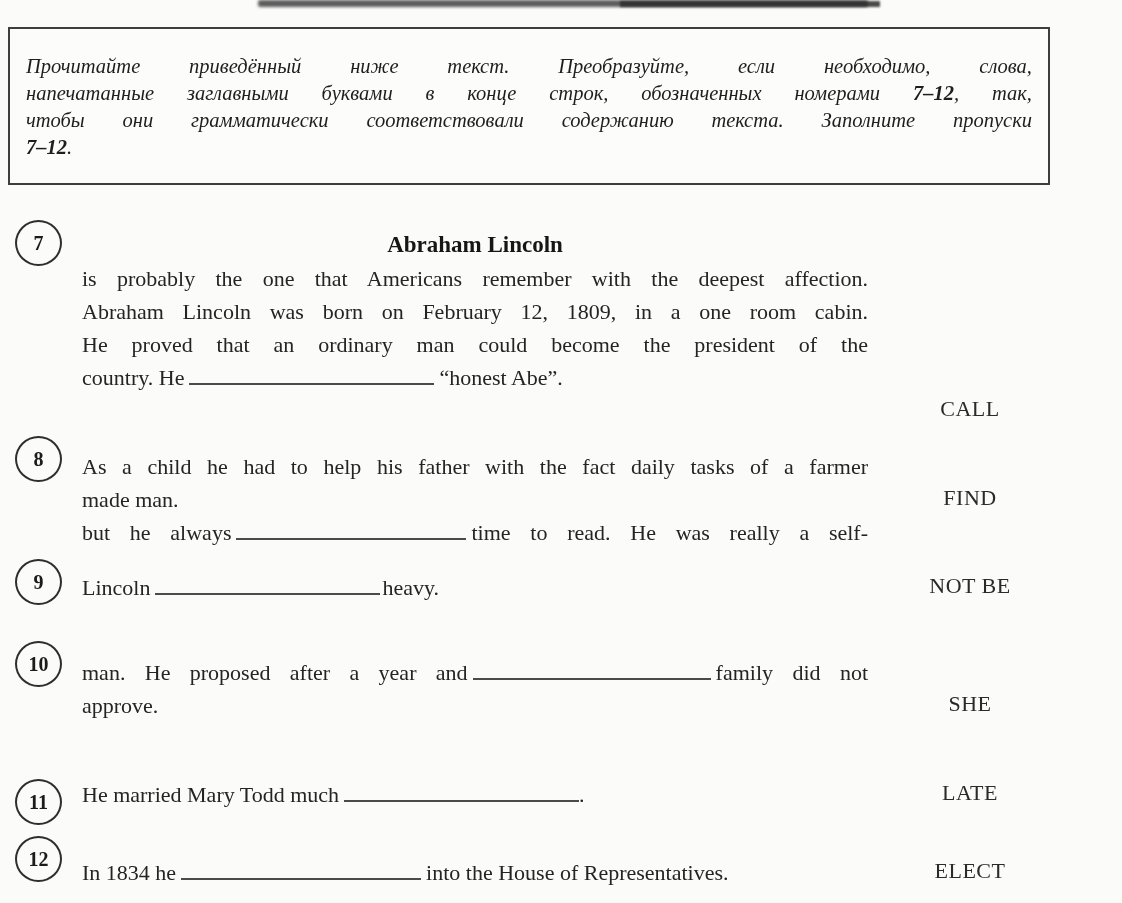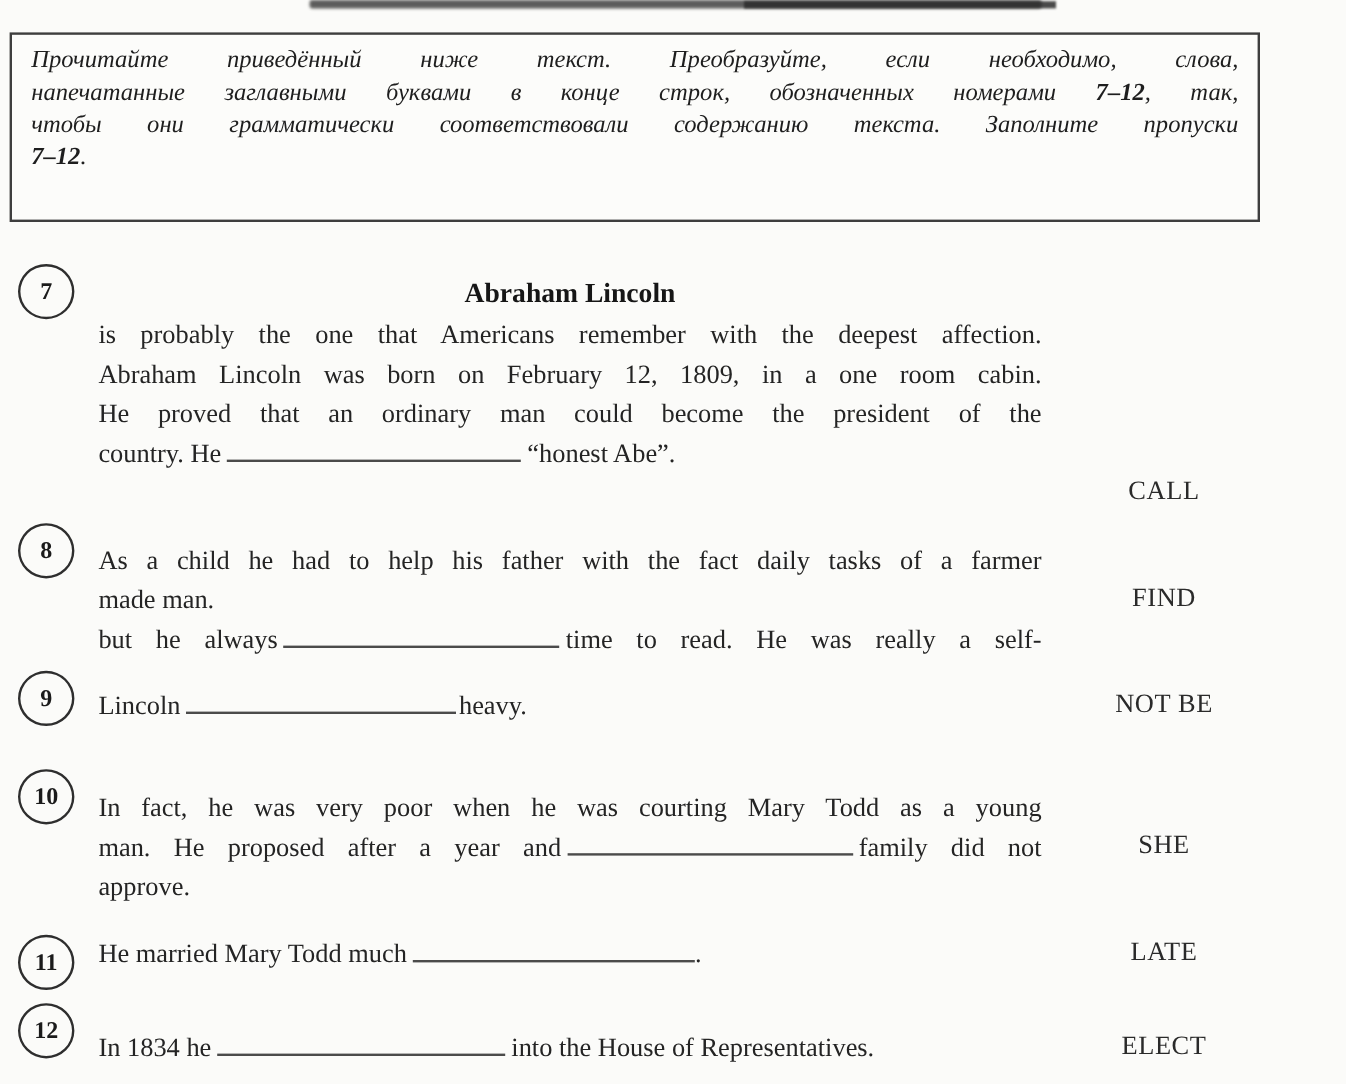--- a/index.html
+++ b/index.html
@@ -39,21 +39,21 @@
   }
 
   .instruction-box {
     position: absolute;
     left: 8px;
     top: 27px;
     width: 1042px;
     height: 158px;
     box-sizing: border-box;
     border: 2px solid #3e3e3e;
-    padding: 8px 16px 8px 16px;
+    padding: 24px 16px 8px 16px;
     background: #fcfcfa;
   }
   .instr-line {
     font-style: italic;
     font-size: 20.5px;
     line-height: 27px;
     color: #1e1e1e;
     text-align: justify;
     text-align-last: justify;
     -moz-text-align-last: justify;
@@ -179,21 +179,20 @@
     </div>
   </div>
   <div class="keyword" style="top:12px;">NOT BE</div>
 </div>
 
 <div class="item" style="top:641px;">
   <div class="circle" style="top:0;">
     <span>10</span>
   </div>
   <div class="content" style="top:15px;">
-    <div class="line just">In fact, he was very poor when he was courting Mary Todd as a young</div>
     <div class="line just">
       <span>man. He proposed after a year and</span><span class="blank" style="width:238px;"></span><span>family did not</span>
     </div>
     <div class="line">approve.</div>
   </div>
   <div class="keyword" style="top:48px;">SHE</div>
 </div>
 
 <div class="item" style="top:763px;">
   <div class="circle" style="top:16px;">

